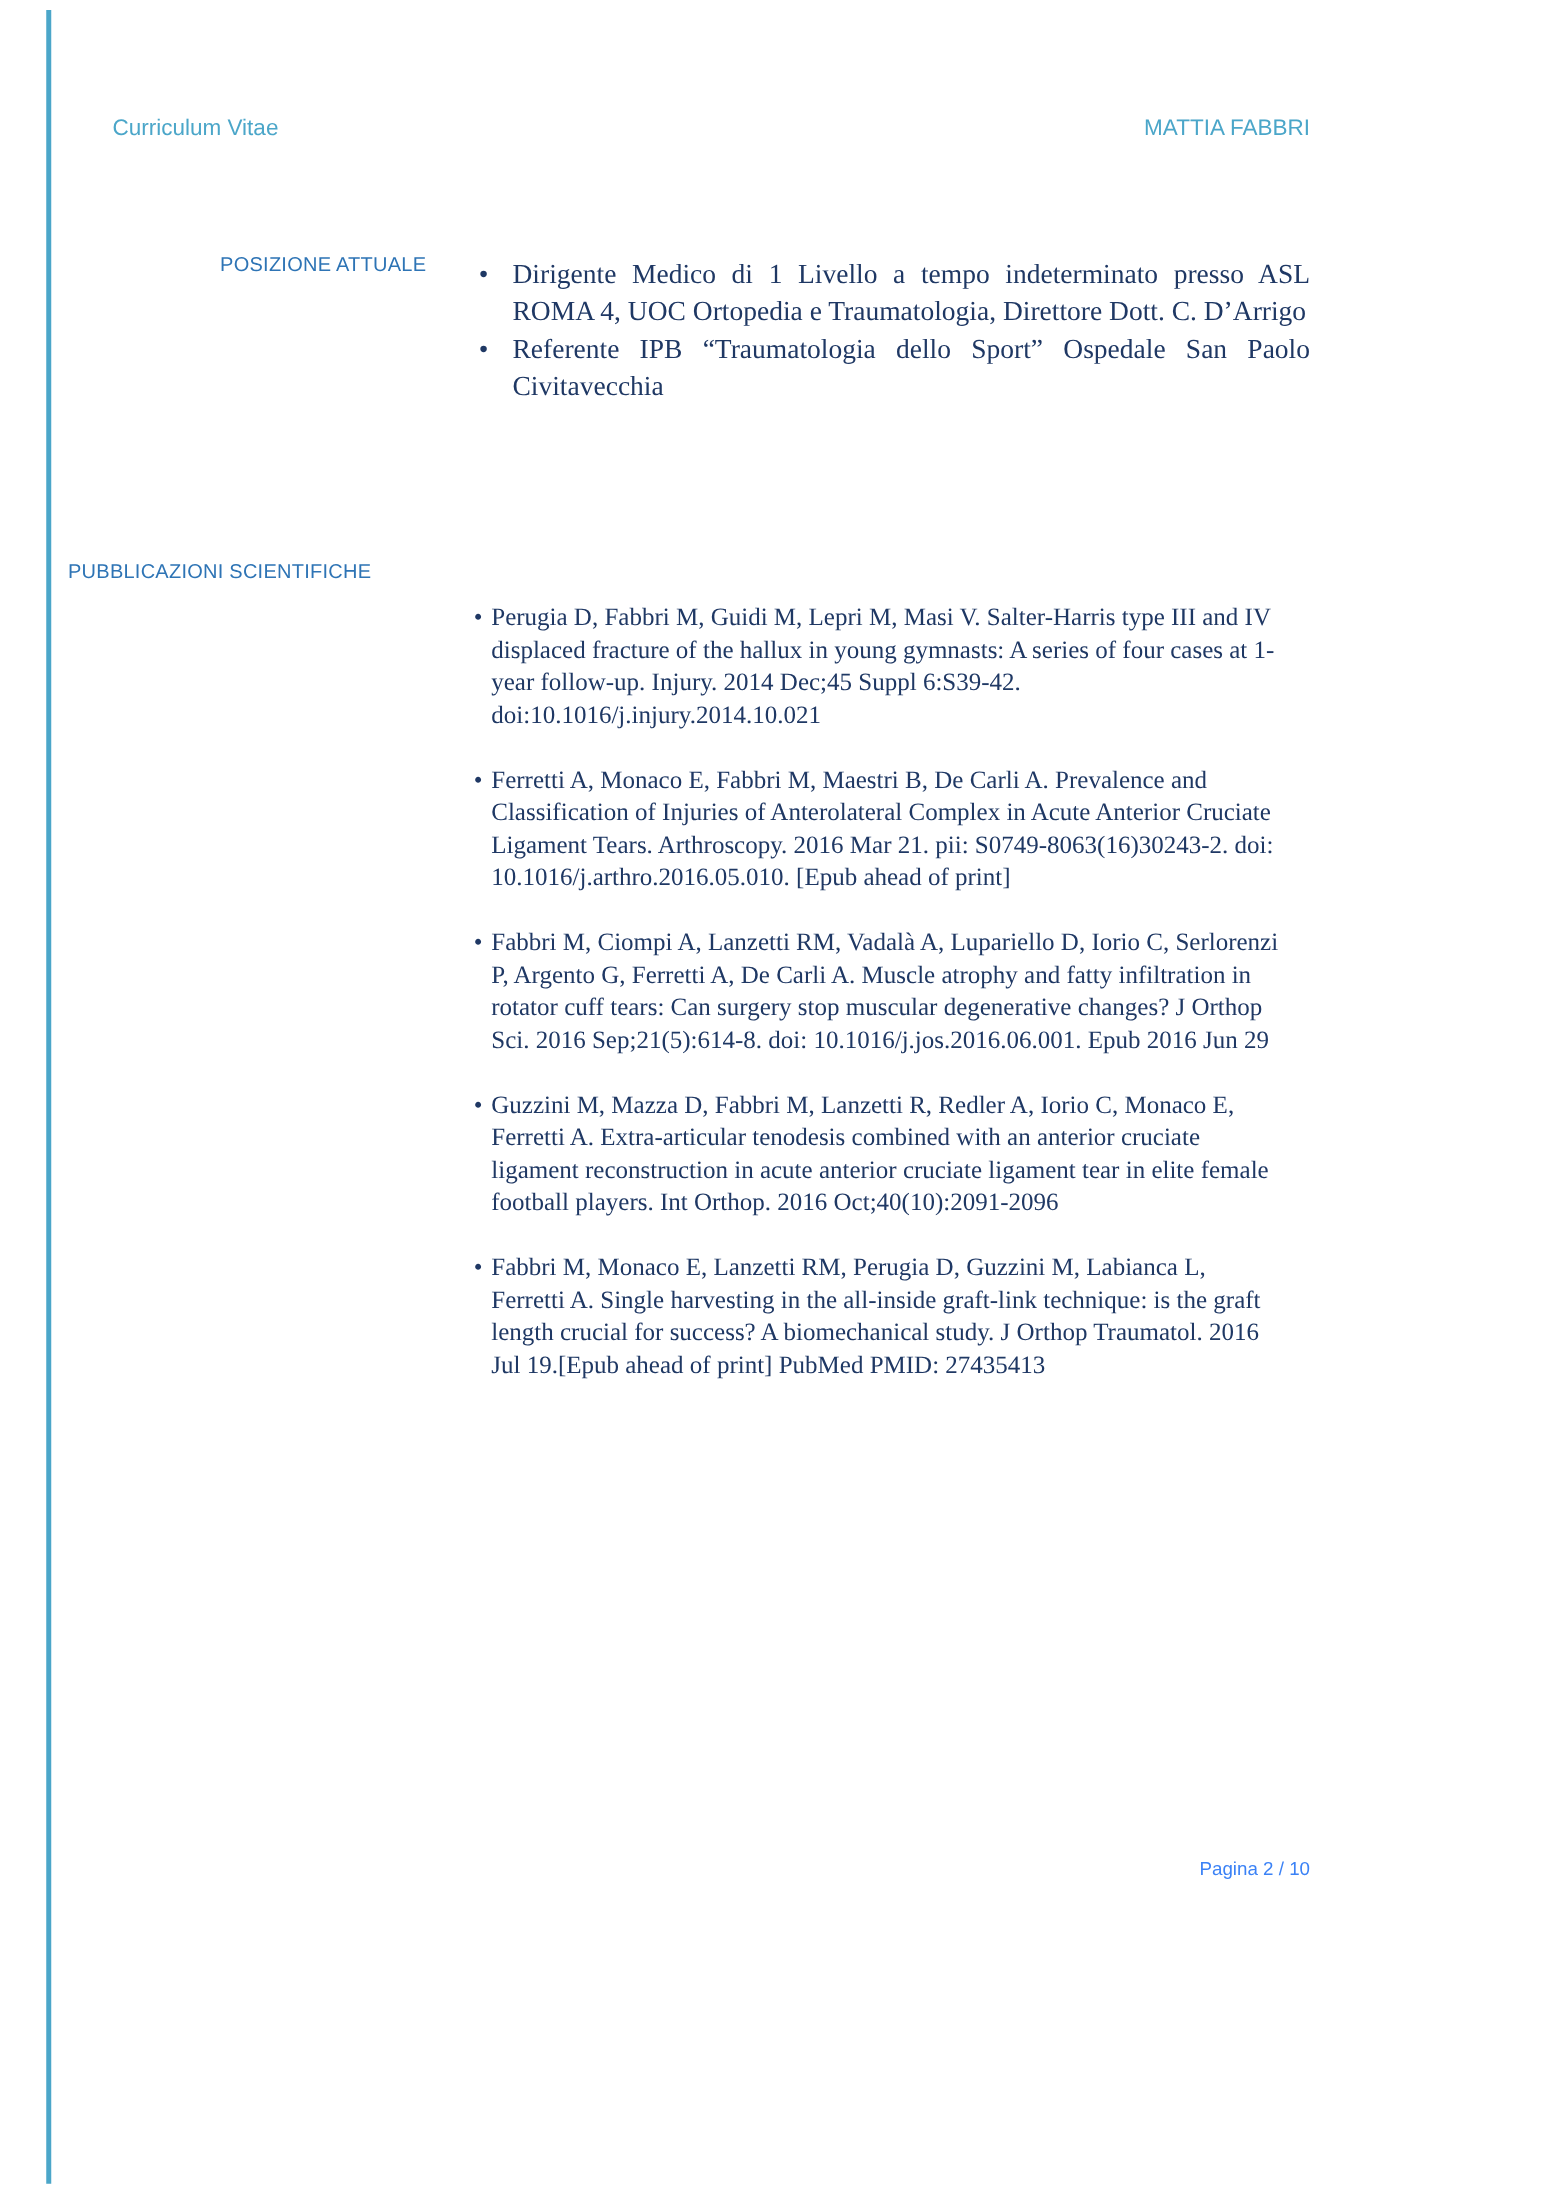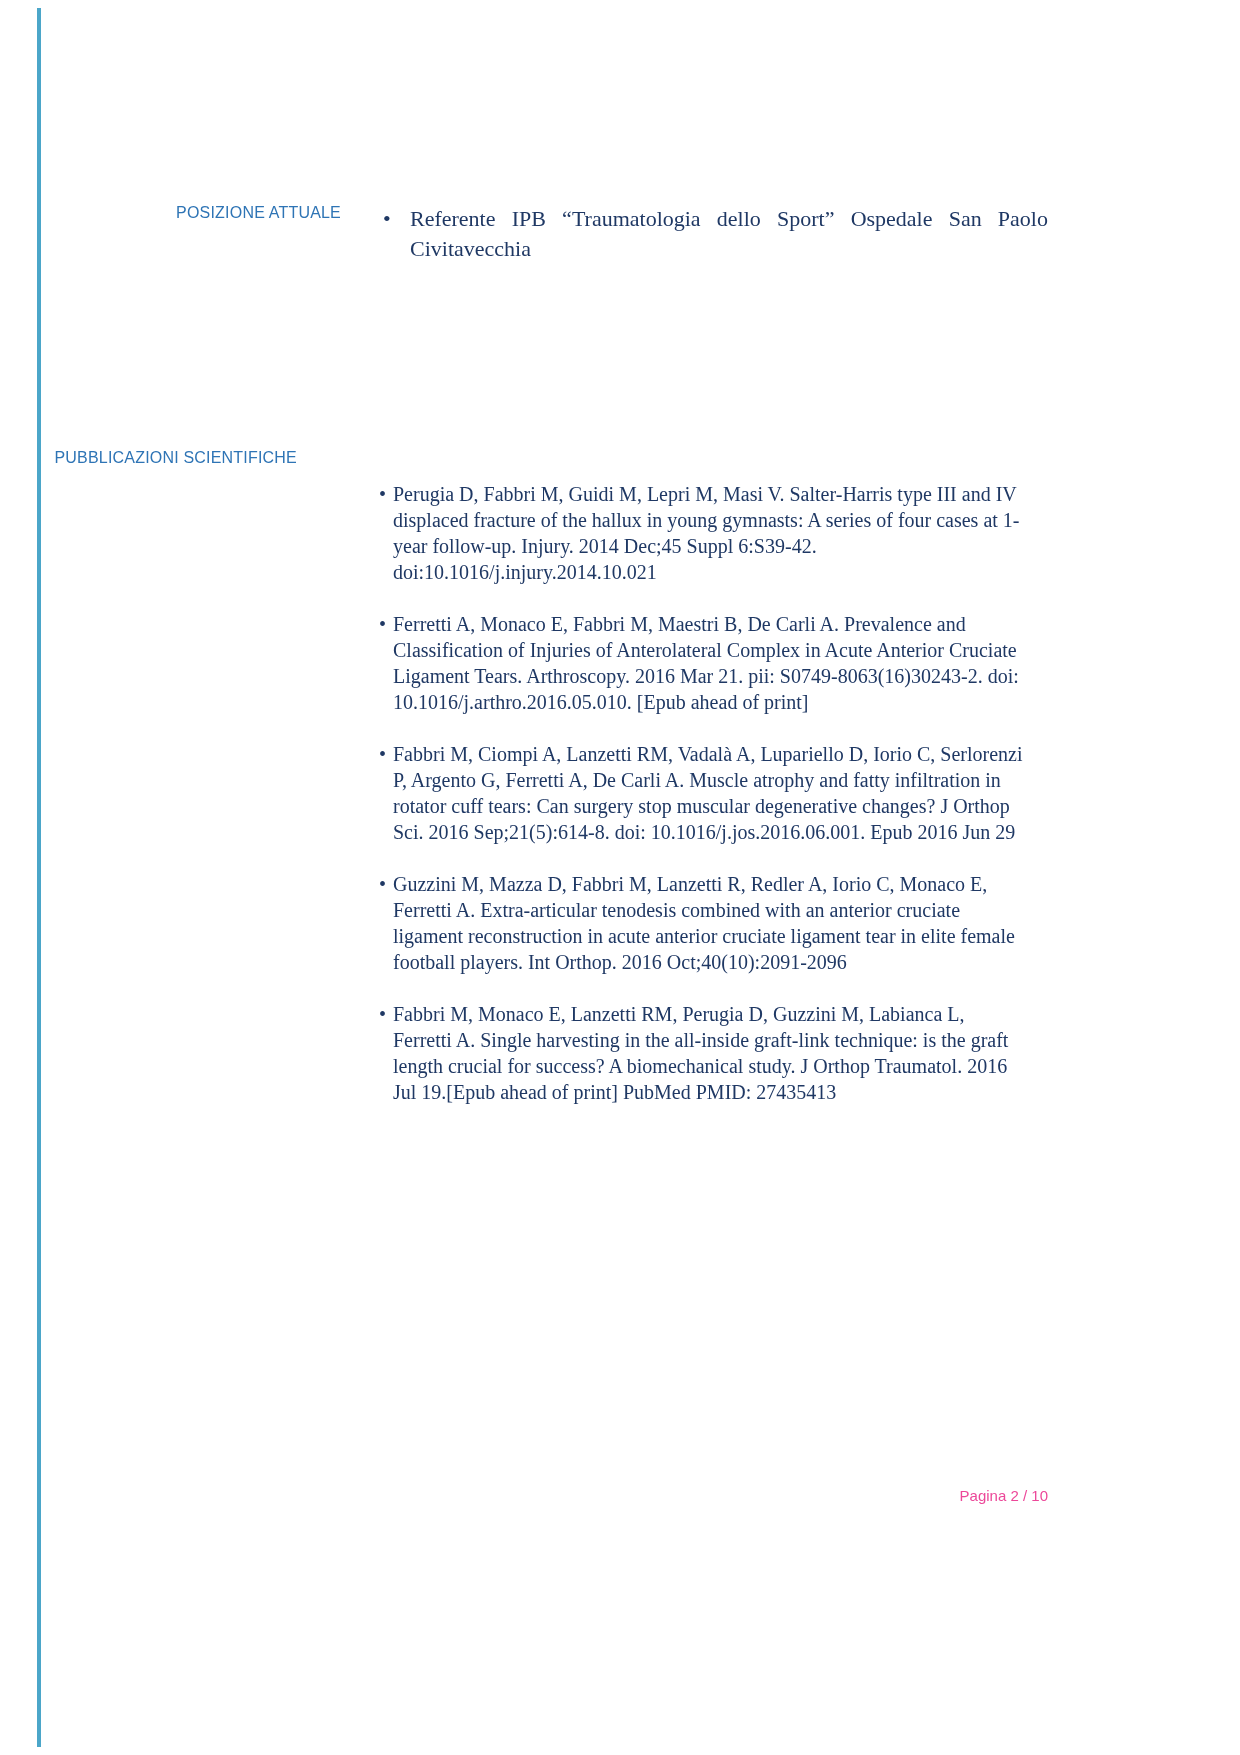--- a/index.html
+++ b/index.html
@@ -92,35 +92,40 @@
     position: absolute;
     left: 4px;
     top: 0;
   }
   .page-footer {
     position: absolute;
     top: 1487px;
     right: 192px;
     font-family: "Liberation Sans", sans-serif;
     font-size: 15px;
-    color: #ec4899;
+    color: #3b82f6;
   }
 </style>
 </head>
 <body>
 
 <div class="page">
 
   <div class="accent-line"></div>
 
+  <div class="page-header">
+    <span>Curriculum Vitae</span>
+    <span>MATTIA FABBRI</span>
+  </div>
 
   <div class="section-label label-posizione">POSIZIONE ATTUALE</div>
 
   <div class="content-block content-posizione">
     <ul class="cv-list">
+      <li>Dirigente Medico di 1 Livello a tempo indeterminato presso ASL ROMA 4, UOC Ortopedia e Traumatologia, Direttore Dott. C. D’Arrigo</li>
       <li>Referente IPB “Traumatologia dello Sport” Ospedale San Paolo Civitavecchia</li>
     </ul>
   </div>
 
   <div class="section-label label-pubblicazioni">PUBBLICAZIONI SCIENTIFICHE</div>
 
   <div class="content-block content-pubblicazioni">
     <ul class="cv-list">
       <li>Perugia D, Fabbri M, Guidi M, Lepri M, Masi V. Salter-Harris type III and IV displaced fracture of the hallux in young gymnasts: A series of four cases at 1-year follow-up. Injury. 2014 Dec;45 Suppl 6:S39-42. doi:10.1016/j.injury.2014.10.021</li>
       <li>Ferretti A, Monaco E, Fabbri M, Maestri B, De Carli A. Prevalence and Classification of Injuries of Anterolateral Complex in Acute Anterior Cruciate Ligament Tears. Arthroscopy. 2016 Mar 21. pii: S0749-8063(16)30243-2. doi: 10.1016/j.arthro.2016.05.010. [Epub ahead of print]</li>

